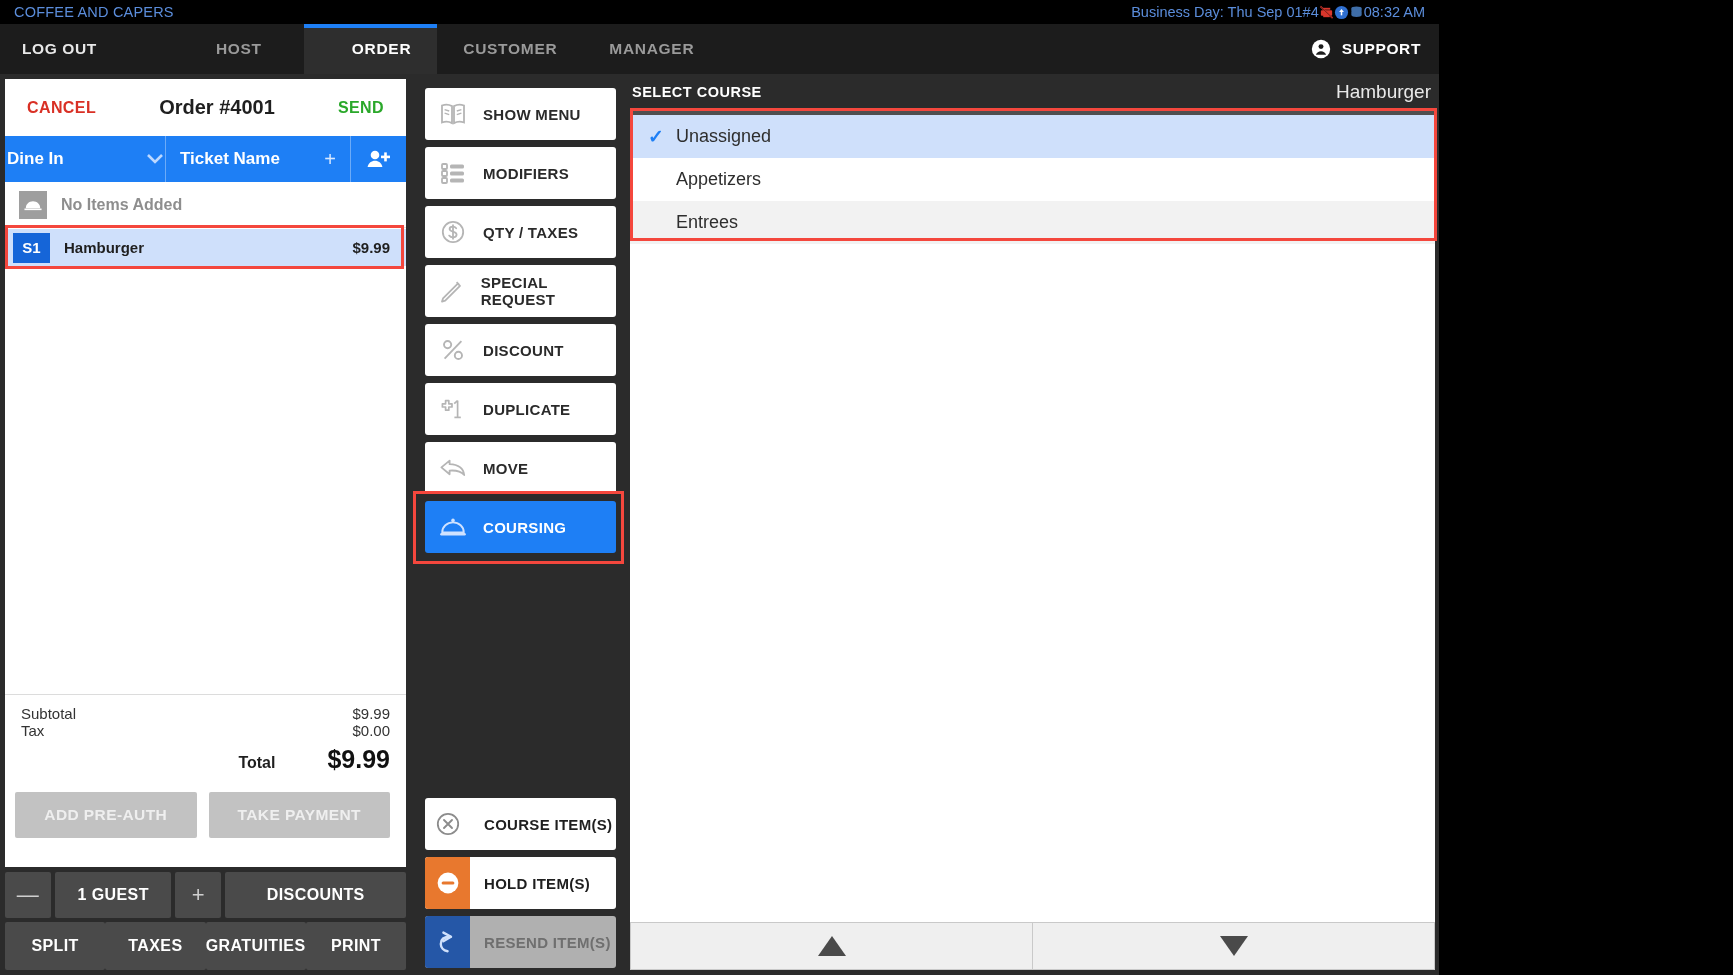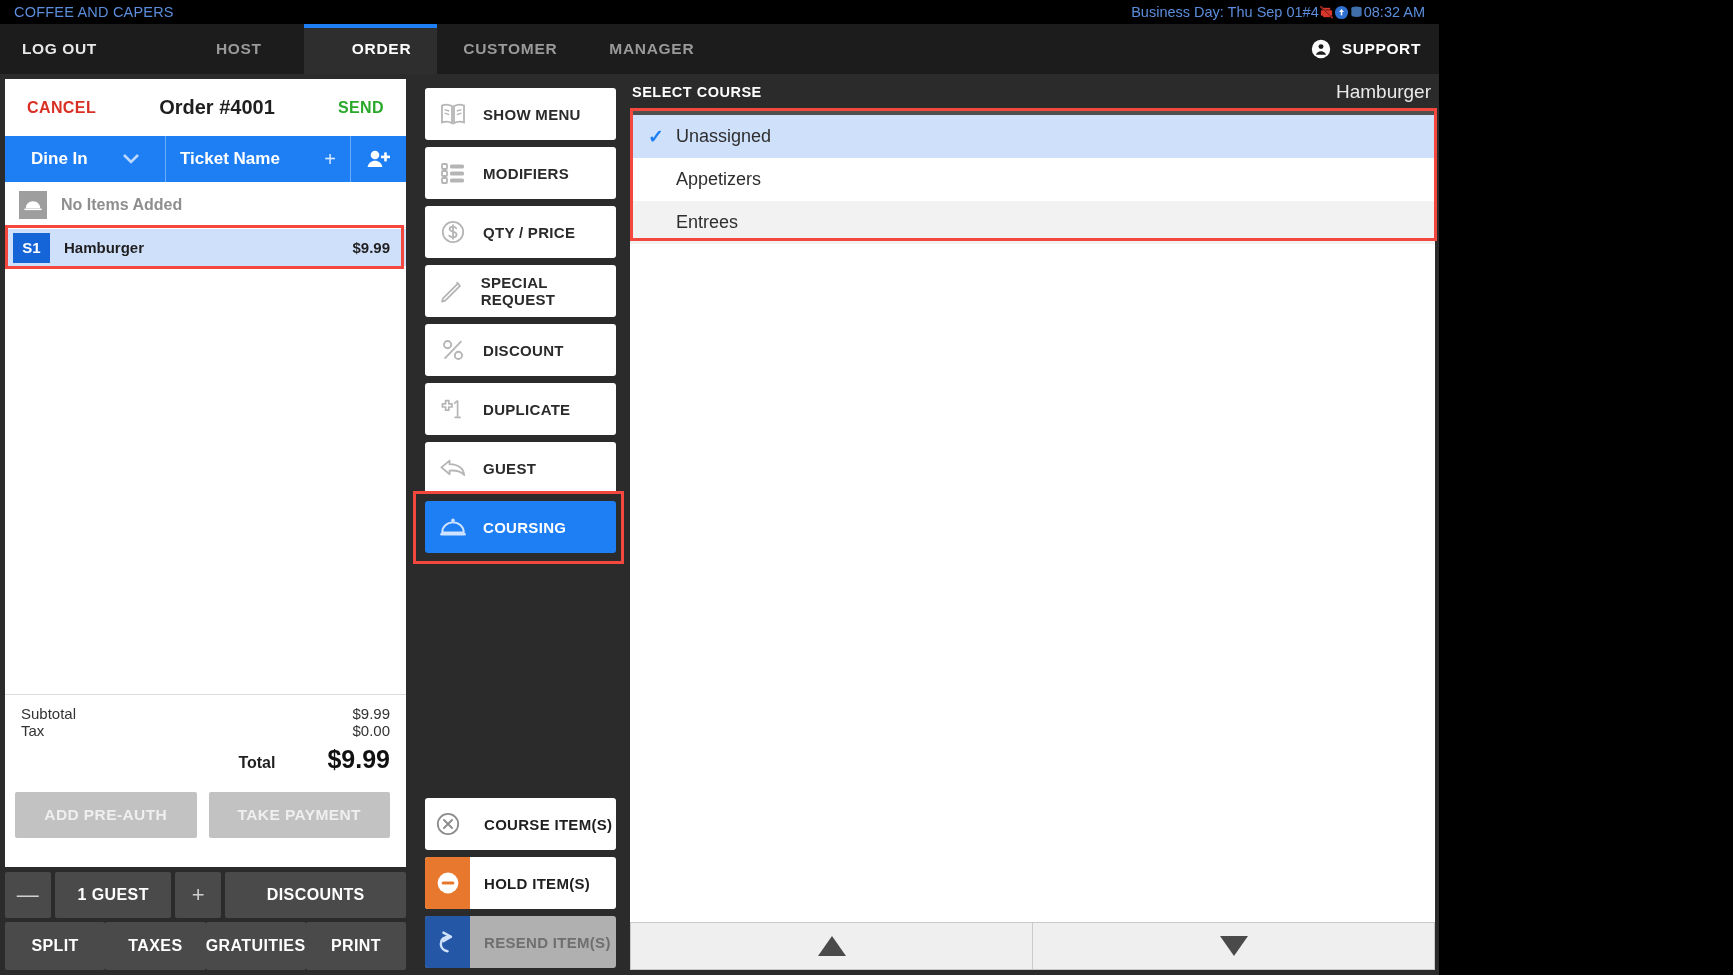--- a/index.html
+++ b/index.html
@@ -62,21 +62,21 @@
   .order-head {
     display: flex; align-items: center; justify-content: space-between;
     height: 57px; padding: 0 22px; background: #fff;
   }
   .order-head .cancel { color: #d93025; font-size: 16px; font-weight: bold; letter-spacing:.4px;}
   .order-head .title { color: #1f1f1f; font-size: 20px; font-weight: bold; }
   .order-head .send { color: #2aa82a; font-size: 16px; font-weight: bold; letter-spacing:.4px;}
 
   .order-bar { display: flex; height: 46px; background: #1e7ff5; color: #fff; }
   .order-bar .seg { display: flex; align-items: center; height: 100%; }
-  .ob-type { flex: 0 0 160px; justify-content: space-between; padding: 0 26px; font-size: 17px; font-weight: bold; }
+  .ob-type { flex: 0 0 160px; justify-content: space-between; padding: 0 2px; font-size: 17px; font-weight: bold; }
   .ob-name { flex: 1; justify-content: space-between; padding: 14px 14px;
              font-size: 17px; font-weight: bold; border-left: 1px solid rgba(255,255,255,.35); }
   .ob-name .plus { font-size: 20px; font-weight: normal; color: #d7e8ff; }
   .ob-guest { flex: 0 0 56px; justify-content: center; border-left: 1px solid rgba(255,255,255,.35); }
 
   .noitems { display: flex; align-items: center; gap: 14px; height: 46px; padding: 0 14px;
              background: #fff; border-bottom: 1px solid #e3e3e3; }
   .noitems .box { width: 28px; height: 28px; background: #9e9e9e; display:flex;
                   align-items:center; justify-content:center; }
   .noitems .lbl { color: #8e8e8e; font-size: 16px; font-weight: bold; }
@@ -378,21 +378,21 @@
       </div>
 
       <div class="abtn">
         <span class="aicon">
           <svg width="26" height="26" viewBox="0 0 26 26">
               <circle cx="13" cy="13" r="10.2" fill="none" stroke="#b5b5b5" stroke-width="1.8"></circle>
               <path d="M16.2 9.2c-.8-1.1-2-1.6-3.4-1.6-1.9 0-3.2 1-3.2 2.4 0 3.4 7 1.8 7 5.6 0 1.6-1.6 2.8-3.6 2.8-1.6 0-3-.6-3.8-1.8" fill="none" stroke="#b5b5b5" stroke-width="1.8" stroke-linecap="round"></path>
               <path d="M13 5.4v15.2" stroke="#b5b5b5" stroke-width="1.8"></path>
             </svg>
         </span>
-        <span>QTY / PRICE</span>
+        <span>QTY / TAXES</span>
       </div>
 
       <div class="abtn">
         <span class="aicon">
           <svg width="26" height="26" viewBox="0 0 26 26">
               <path d="M4 20.4l-1 3.2 3.2-1L21 7.8l-2.2-2.2z" fill="none" stroke="#b5b5b5" stroke-width="1.8" stroke-linejoin="round"></path>
               <path d="M17.6 4.2l2.2 2.2" stroke="#b5b5b5" stroke-width="1.8"></path>
             </svg>
         </span>
         <span>SPECIAL REQUEST</span>
@@ -420,21 +420,21 @@
         </span>
         <span>DUPLICATE</span>
       </div>
 
       <div class="abtn">
         <span class="aicon">
           <svg width="28" height="24" viewBox="0 0 28 24">
               <path d="M10.6 4.6L2.4 11.4l8.2 6.8v-3.6c7.6-.6 11.8 1.2 14.6 4.4-.8-6.6-5.4-10.4-14.6-10.8z" fill="none" stroke="#b5b5b5" stroke-width="1.8" stroke-linejoin="round"></path>
             </svg>
         </span>
-        <span>GUEST</span>
+        <span>MOVE</span>
       </div>
 
       <div class="abtn active abtn-hl">
         <span class="aicon">
           <svg width="28" height="22" viewBox="0 0 28 22">
               <path d="M3.2 16.4c0-5.8 4.8-10 10.8-10s10.8 4.2 10.8 10z" fill="none" stroke="#cfe2ff" stroke-width="1.9" stroke-linejoin="round"></path>
               <rect x="1.2" y="17" width="25.6" height="2.4" rx="1.2" fill="#cfe2ff"></rect>
               <circle cx="14" cy="4.4" r="1.8" fill="#cfe2ff"></circle>
             </svg>
         </span>

